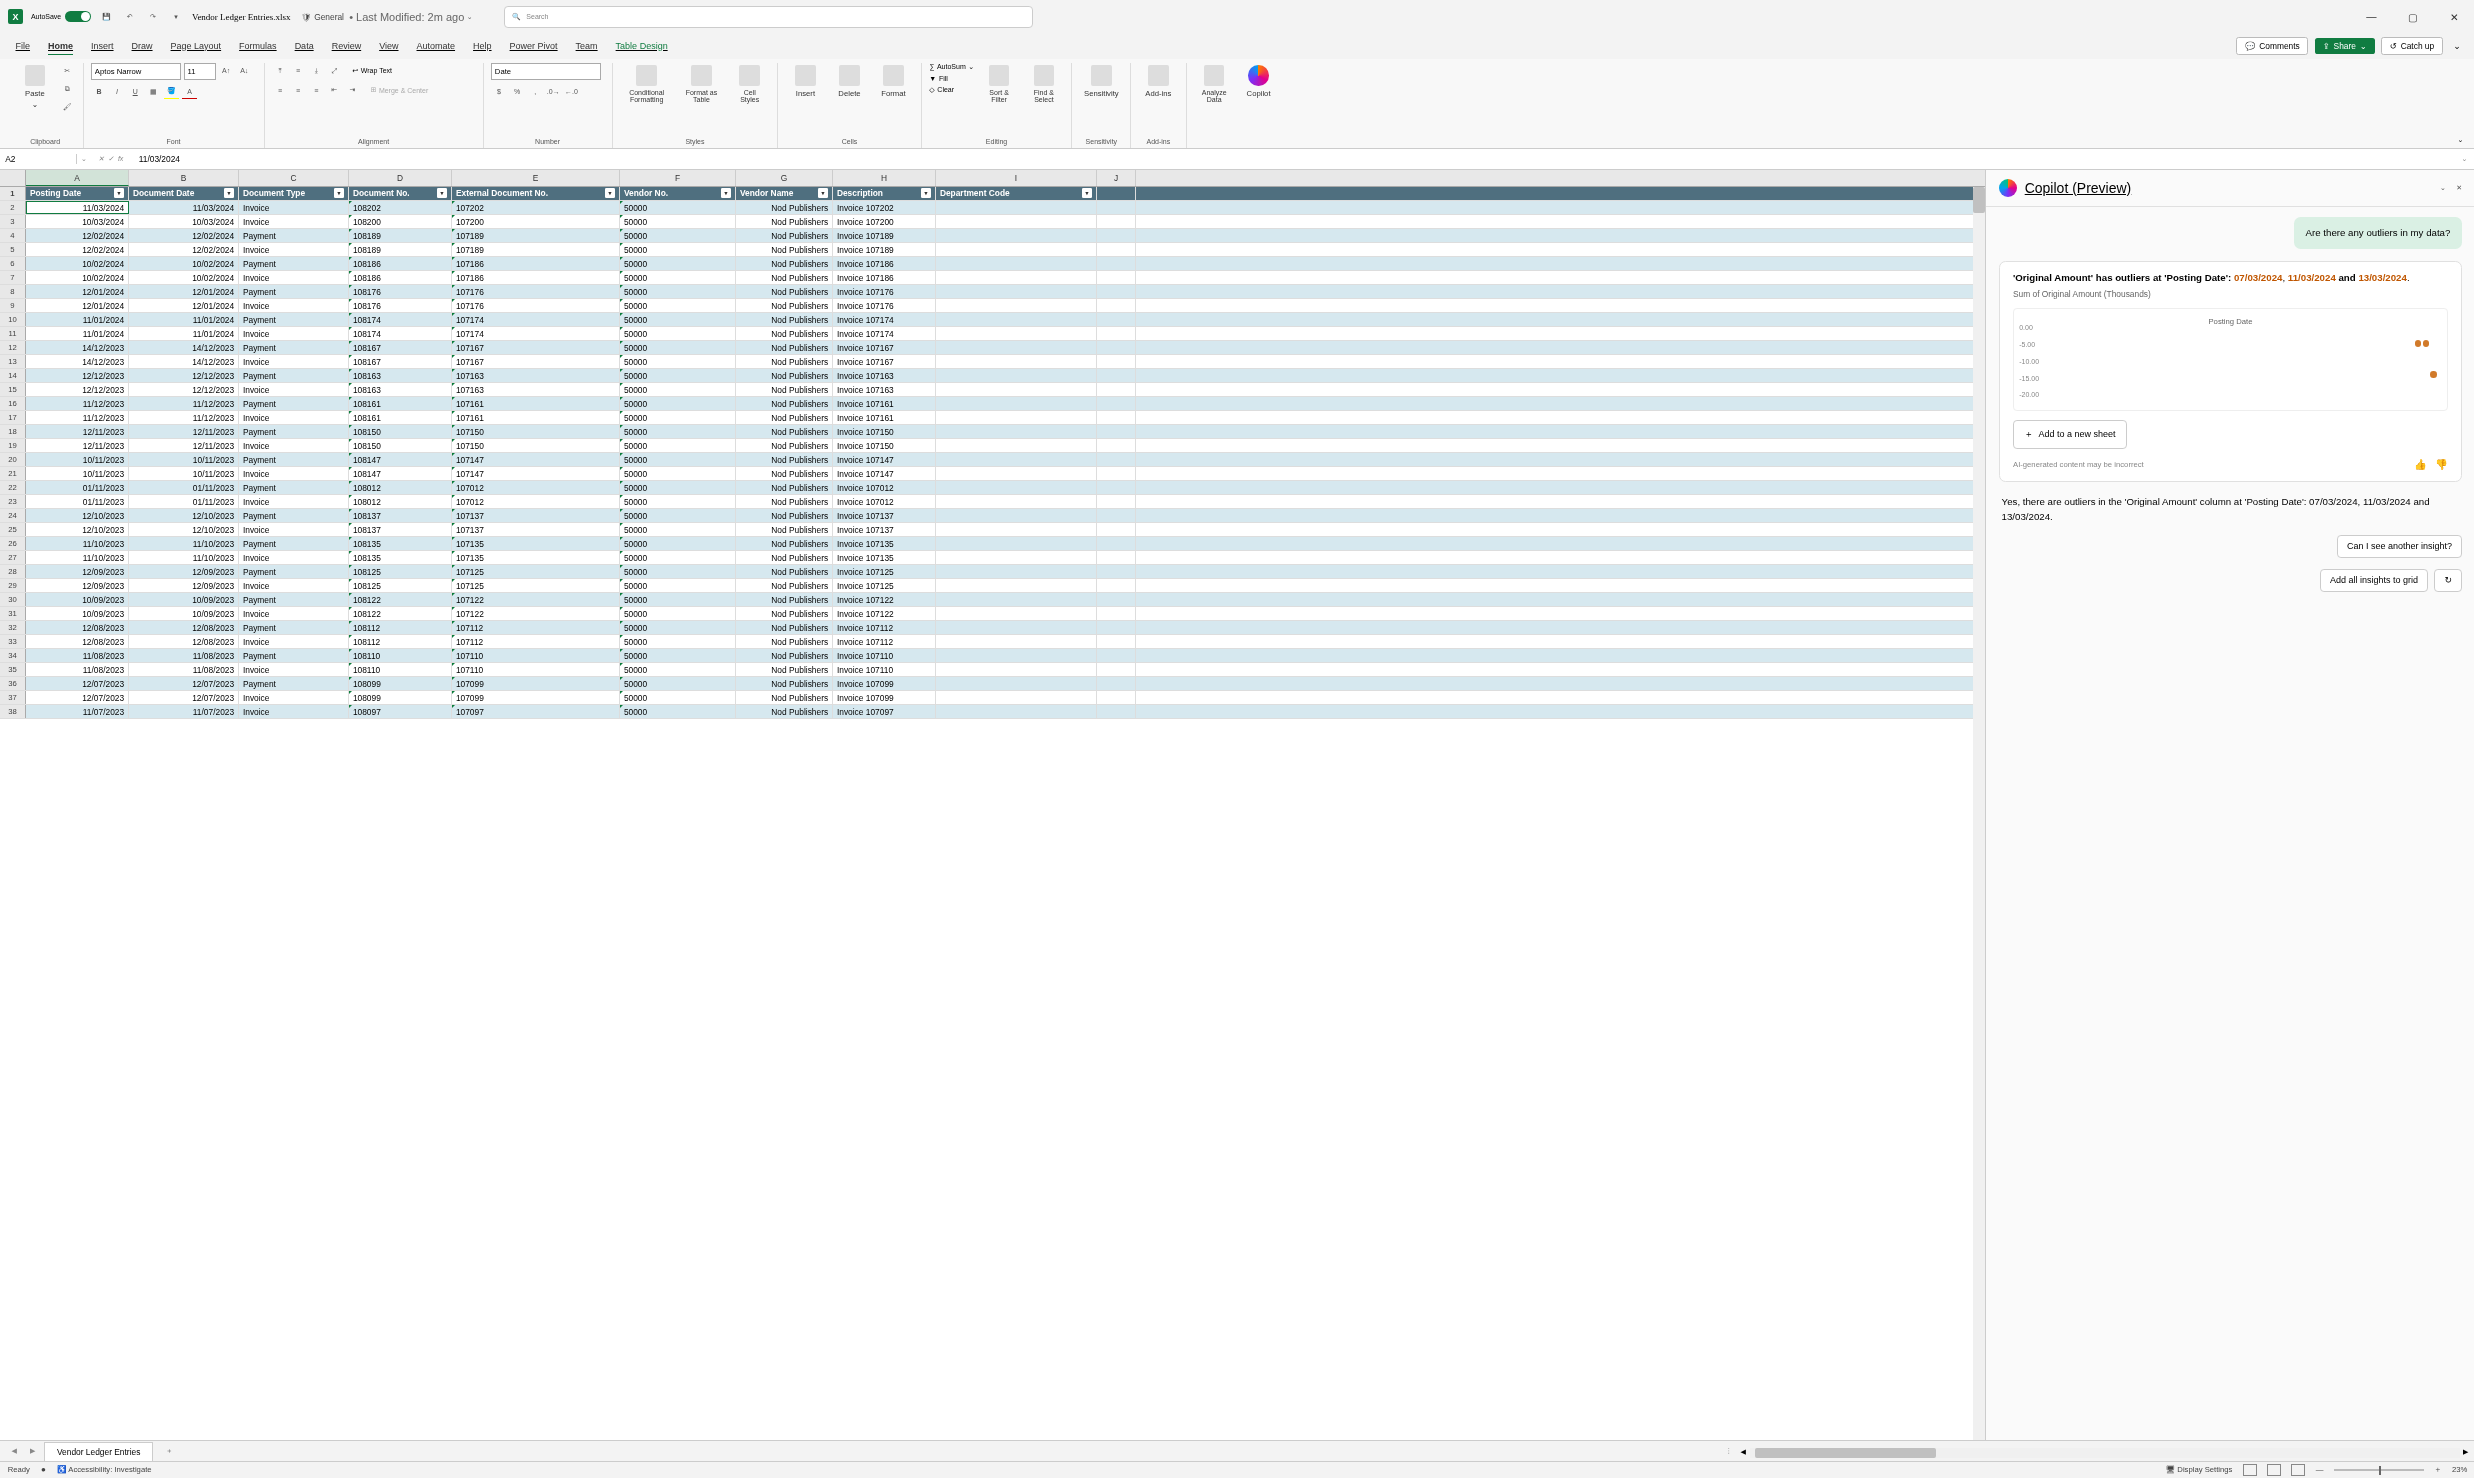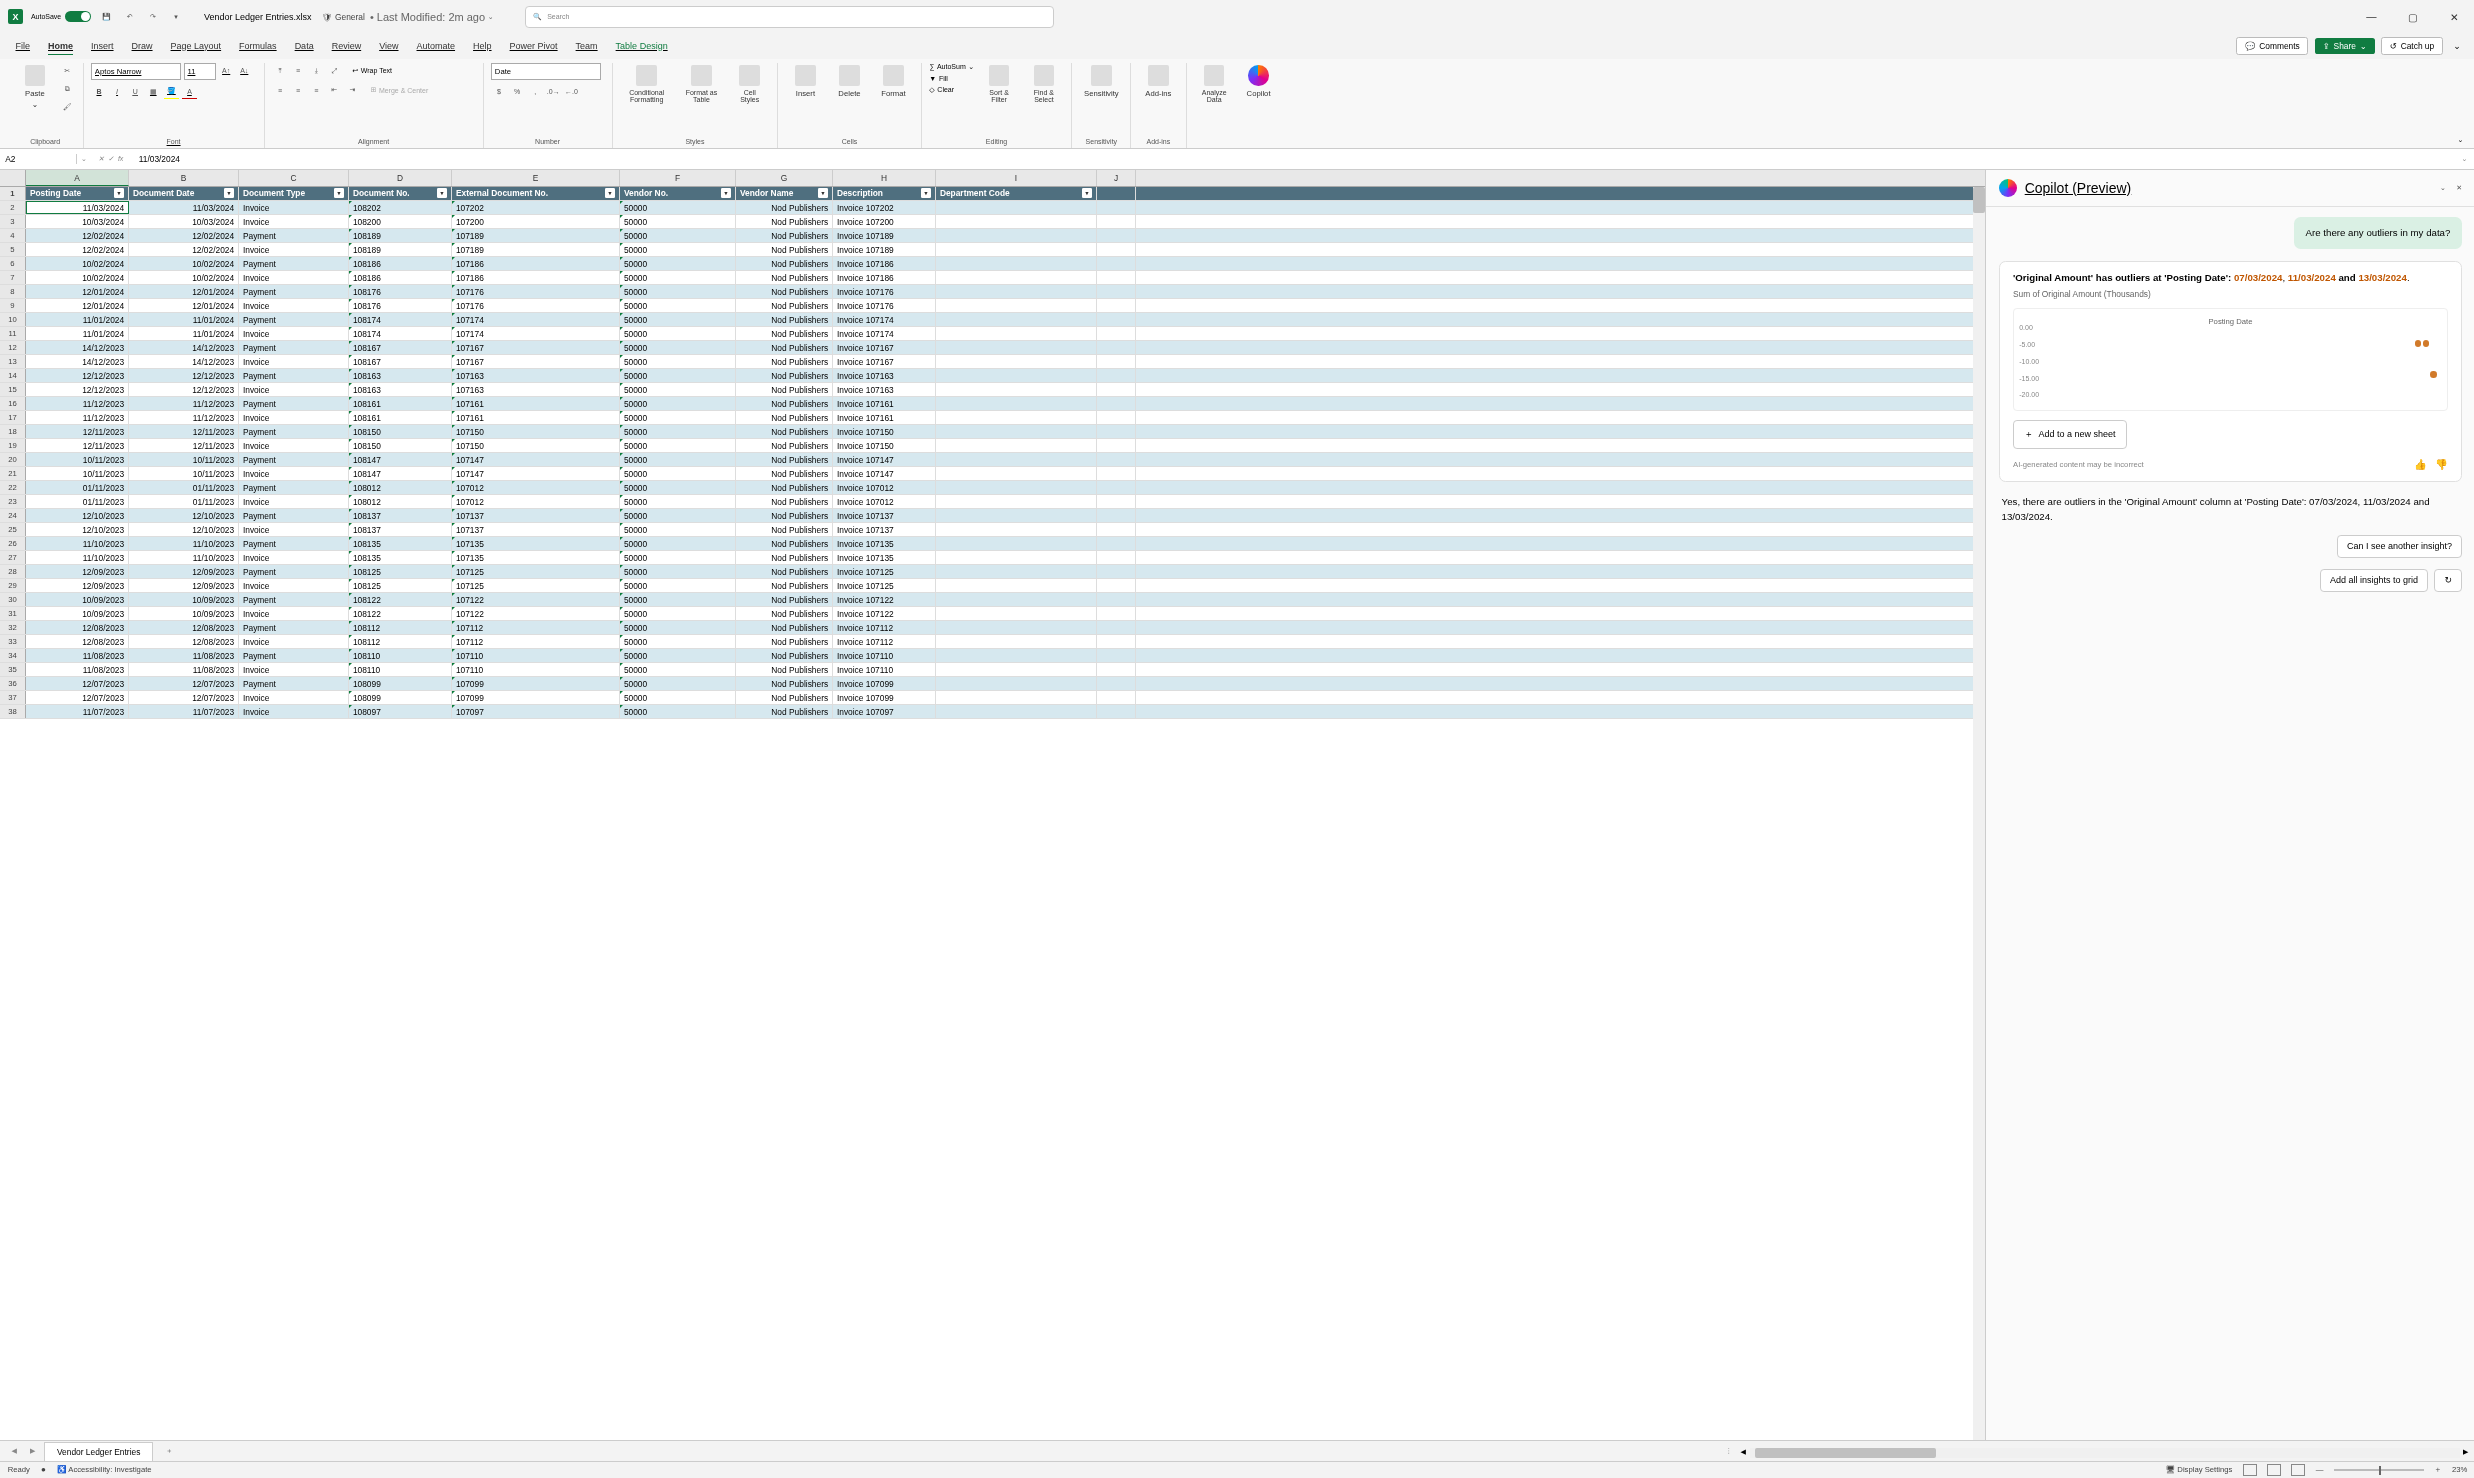--- a/index.html
+++ b/index.html
@@ -5,21 +5,21 @@
 * { margin: 0; padding: 0; box-sizing: border-box; font-family: 'Segoe UI', Arial, sans-serif; }
 body { background: #f3f3f3; width: 2475px; height: 1478px; overflow: hidden; font-size: 7px; transform-origin: top left; }
 
 
 .title-bar { height: 33px; background: #f3f3f3; display: flex; align-items: center; padding: 0 7.7px; }
 .title-bar .excel-icon { width: 15.5px; height: 15.5px; background: #107c41; color: #fff; display: flex; align-items: center; justify-content: center; font-weight: bold; font-size: 9px; border-radius: 1.9px; margin-right: 7.7px; }
 .title-bar .autosave { display: flex; align-items: center; gap: 3.9px; }
 .title-bar .toggle { width: 26px; height: 11.6px; background: #107c41; border-radius: 6.5px; position: relative; }
 .title-bar .toggle::after { content: ''; position: absolute; width: 9px; height: 9px; background: #fff; border-radius: 50%; top: 1.3px; right: 1.3px; }
 .title-bar .qa-btn { width: 15.5px; height: 15.5px; display: flex; align-items: center; justify-content: center; margin-left: 7.7px; color: #555; }
-.title-bar .filename { margin-left: 20px; font-size: 9px; }
+.title-bar .filename { margin-left: 8px; font-size: 9px; font-family: Liberation Serif, serif; }
 .title-bar .sensitivity-pill { display: flex; align-items: center; gap: 2.6px; margin-left: 10.3px; color: #444; font-size: 8.4px; }
 .title-bar .modified { margin-left: 5.2px; color: #666; font-size: 11px; }
 .title-bar .search-box { margin-left: 31px; width: 529px; height: 22px; background: #fff; border: 0.6px solid #ccc; border-radius: 3.9px; display: flex; align-items: center; padding: 0 7.7px; gap: 5.2px; color: #888; }
 .title-bar .win-ctrls { margin-left: auto; display: flex; gap: 15.5px; }
 .title-bar .win-ctrls span { width: 26px; height: 26px; display: flex; align-items: center; justify-content: center; font-size: 10.3px; color: #333; }
 
 
 .menu-tabs { height: 26px; display: flex; align-items: center; padding: 0 15.5px; gap: 18px; font-size: 9px; position: relative; }
 .menu-tabs .tab { padding: 3.9px 0; color: #333; cursor: pointer; }
 .menu-tabs .tab.active { border-bottom: 1.9px solid #107c41; font-weight: 600; }
@@ -194,21 +194,21 @@
         </div>
       <div class="rib-small-row">
         <div class="rib-small-btn">✂</div>
         <div class="rib-small-btn">⧉</div>
         <div class="rib-small-btn">🖌</div>
       </div>
     </div>
     <div class="label">Clipboard</div>
   </div>
 
-  <div class="ribbon-group" style="width:181px;text-decoration:underline;">
+  <div class="ribbon-group" style="width:181px;">
     <div class="content" style="flex-direction:column;gap:3.9px;">
       <div style="display:flex;gap:2.6px;">
         <input class="font-select font-name" value="Aptos Narrow" style="">
         <input class="font-select font-size" value="11" style="">
         <div class="rib-small-btn">A↑</div>
         <div class="rib-small-btn">A↓</div>
       </div>
       <div style="display:flex;gap:2.6px;">
         <div class="rib-small-btn">
             <b>B</b>

